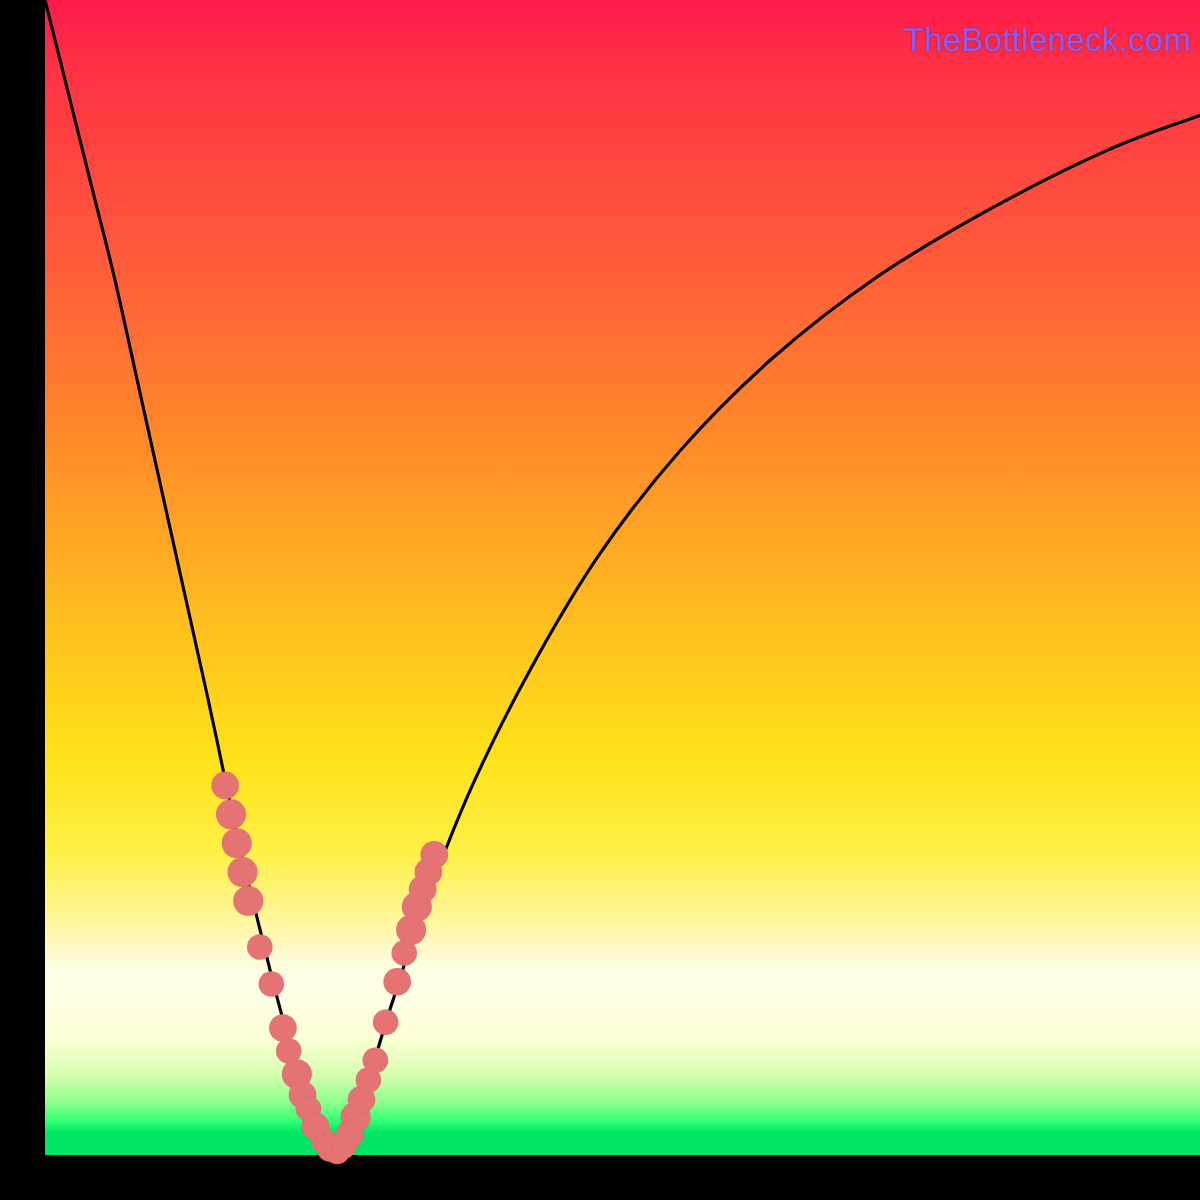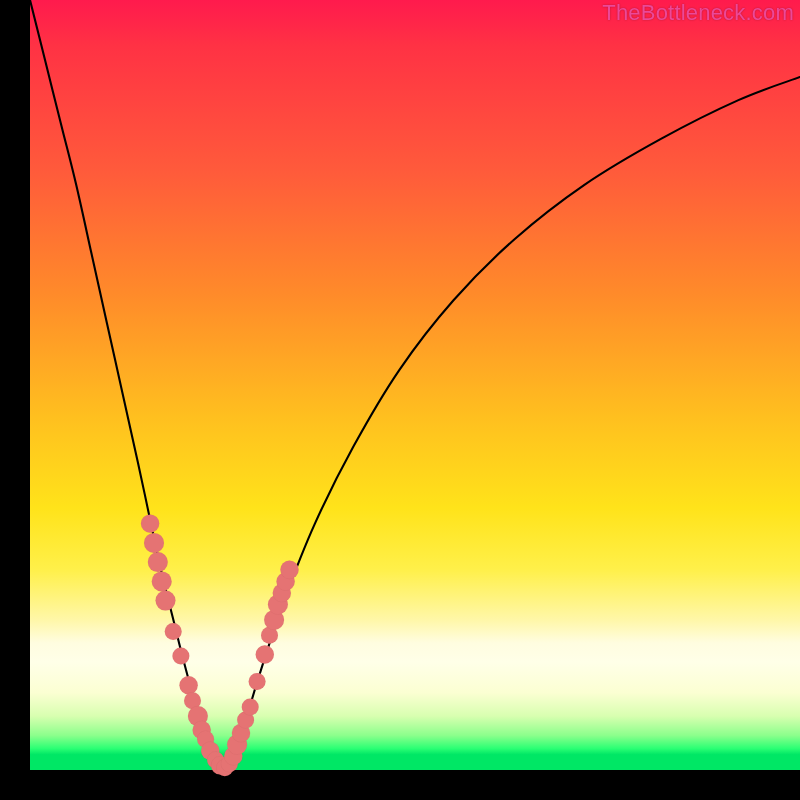--- a/index.html
+++ b/index.html
@@ -41,23 +41,23 @@
       #fbffd2 90%,
       #d8ffb0 93%,
       #8cff8c 95.5%,
       #2bff74 97.2%,
       #00e765 98%,
       #00e765 100%
     );
   }
   .watermark {
     position: absolute;
-    top: 0;
+    top: 14px;
     right: 6px;
-    color: #ec4899;
+    color: #8b5cf6;
     font-size: 22px;
     letter-spacing: 0.2px;
     text-shadow: 0 0 2px rgba(0,0,0,0.3);
     user-select: none;
   }
   svg.curve {
     position: absolute;
     left: 0;
     top: 0;
     width: 770px;

